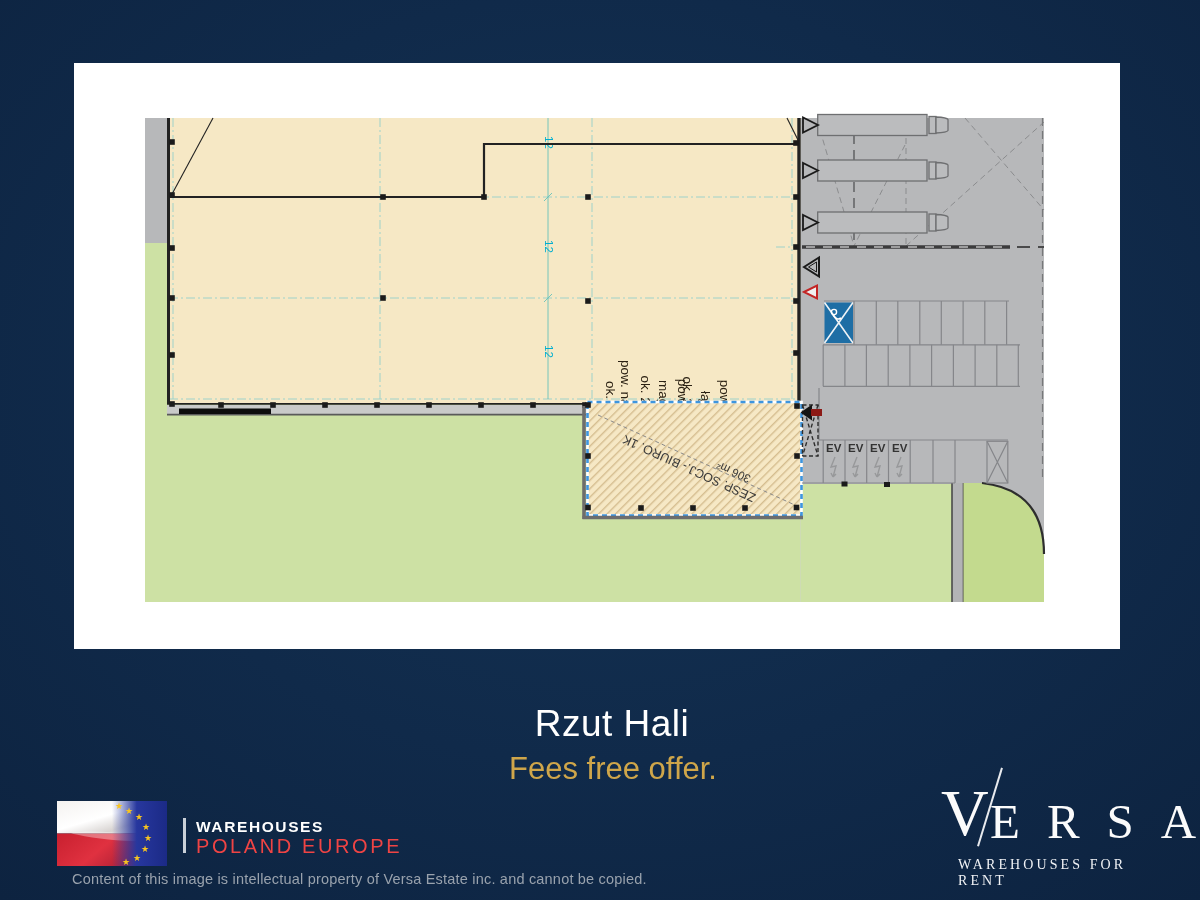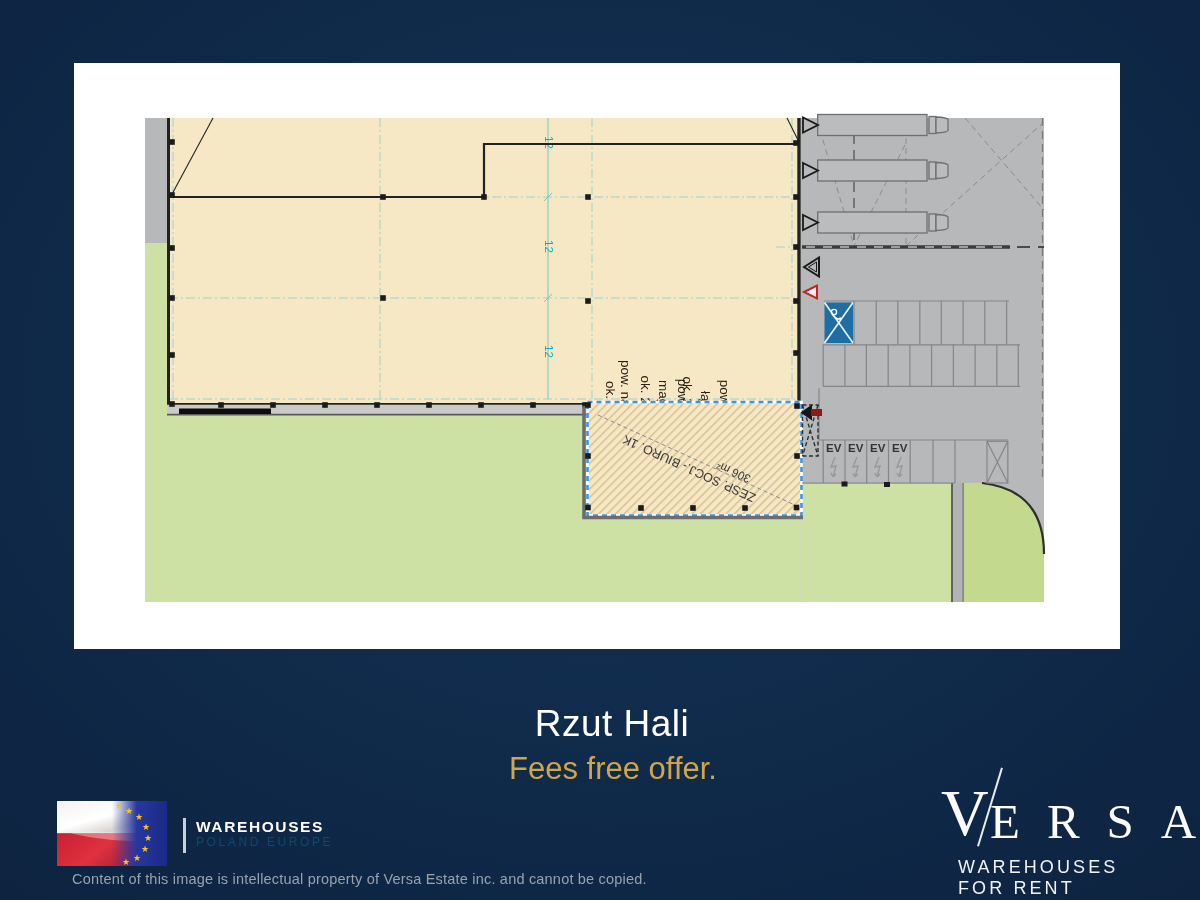--- a/index.html
+++ b/index.html
@@ -364,22 +364,22 @@
 <text x="65" y="64" font-size="9">★</text>
 <text x="58" y="8" font-size="9">★</text>
 </g>
 </svg>
 </div>
 
 <div class="abs" style="left:183px;top:818px;width:2.5px;height:35px;background:#c9d0d8;"></div>
 
 <div class="abs" style="left:196px;top:818px;color:#ffffff;font-size:15.5px;font-weight:bold;letter-spacing:1.6px;">WAREHOUSES</div>
 
-<div class="abs" style="left:196px;top:835px;color:#0c4a6e;font-size:12px;letter-spacing:2.6px;">POLAND EUROPE</div>
+<div class="abs" style="left:196px;top:835px;color:#ef4444;font-size:20px;letter-spacing:2.6px;">POLAND EUROPE</div>
 
 <div class="abs" style="left:938px;top:760px;width:215px;height:120px;font-family:'Liberation Serif',serif;color:#fbfbfb;">
   <div class="abs" style="left:3px;top:23px;font-size:66px;line-height:60px;">V</div>
   <div class="abs" style="left:52px;top:39px;font-size:49px;line-height:46px;letter-spacing:27px;">ERSA</div>
   <div class="abs" style="left:51px;top:6px;width:1.6px;height:82px;background:#e8eaee;transform:rotate(17deg);transform-origin:50% 50%;"></div>
-  <div class="abs" style="left:20px;top:97px;font-family:Liberation Sans, sans-serif;font-size:18px;letter-spacing:3.1px;color:#f0f2f5;">WAREHOUSES FOR RENT</div>
+  <div class="abs" style="left:20px;top:97px;font-family:Liberation Serif, serif;font-size:14px;letter-spacing:3.1px;color:#f0f2f5;">WAREHOUSES FOR RENT</div>
 </div>
 
 <div class="abs" style="left:72px;top:871px;color:#99a2ad;font-size:14.5px;letter-spacing:0.2px;">Content of this image is intellectual property of Versa Estate inc. and cannot be copied.</div>
 
 </body></html>

